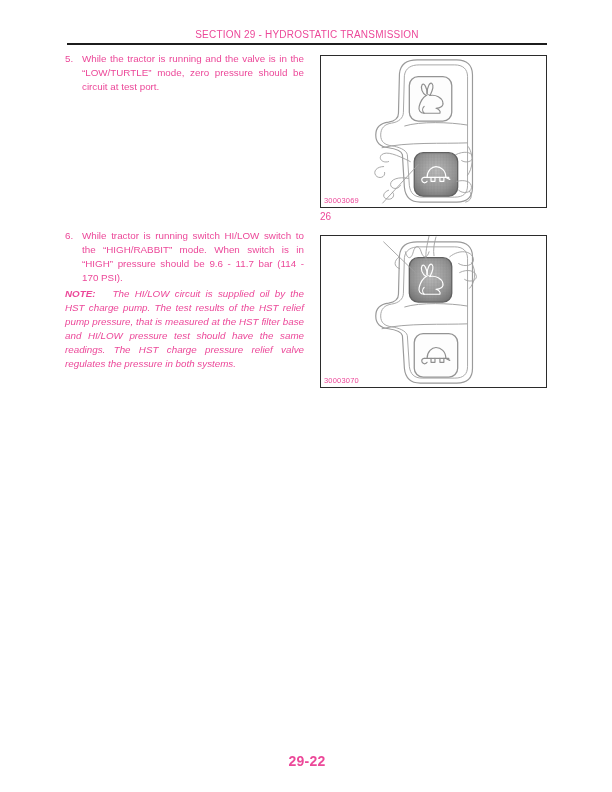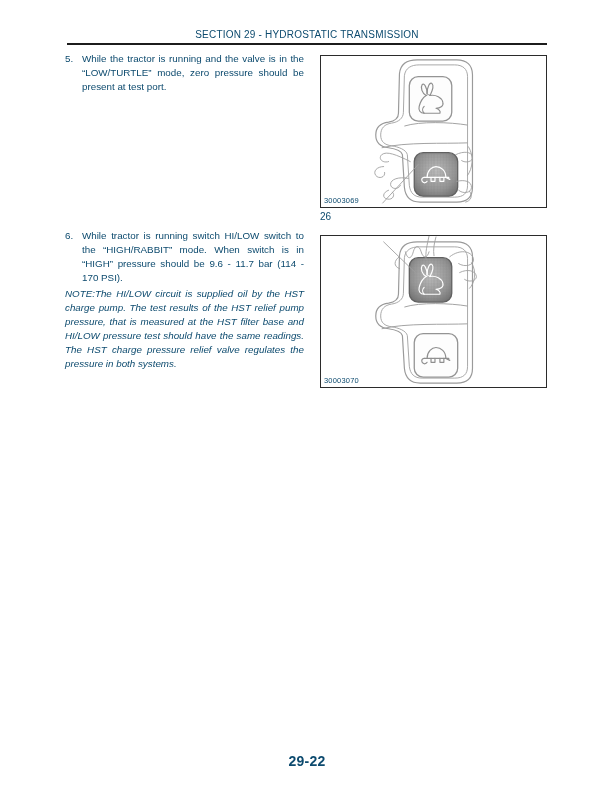--- a/index.html
+++ b/index.html
@@ -1,28 +1,28 @@
 <!DOCTYPE html>
 <html><head>
 <meta charset="utf-8">
 <style>
   html,body{margin:0;padding:0;background:#ffffff;}
   .page{position:relative;width:612px;height:792px;background:#ffffff;overflow:hidden;
-        font-family:"Liberation Sans",sans-serif;color:#0c4a6e;}
+        font-family:"Liberation Sans",sans-serif;color:#ec4899;}
   .header-title{position:absolute;top:29px;left:67px;width:480px;text-align:center;
         font-size:10px;letter-spacing:.2px;}
   .header-rule{position:absolute;top:43px;left:67px;width:480px;height:2px;background:#1c1c1c;}
   .step{position:absolute;left:65px;width:239px;font-size:9.8px;line-height:14px;text-align:justify;}
   .step-num{position:absolute;left:0;top:0;}
   .step-body{display:block;margin-left:17px;}
   #step5{top:52px;}
   #step6{top:229px;}
   .note{position:absolute;left:65px;top:287px;width:239px;font-size:9.8px;line-height:14px;
         font-style:italic;text-align:justify;}
-  .note-label{font-weight:normal;margin-right:0;}
+  .note-label{font-weight:bold;margin-right:17px;}
   .figure{position:absolute;left:320px;width:227px;height:153px;border:1.5px solid #2b2b2b;
         background:#fff;box-sizing:border-box;}
   #figure-26{top:55px;}
   #figure-27{top:235px;}
   .photo-code{position:absolute;left:3px;bottom:2px;font-size:7.5px;letter-spacing:.2px;z-index:2;}
   .fig-num{position:absolute;left:320px;width:227px;text-align:left;font-size:10px;}
   #fig-num-26{top:211px;}
   #fig-num-27{top:391px;}
   .footer{position:absolute;top:753px;left:67px;width:480px;text-align:center;
         font-weight:bold;font-size:14px;letter-spacing:.2px;}
@@ -46,21 +46,21 @@
 </head>
 <body>
 
 <div class="page">
 
   <div class="header-title">SECTION 29 - HYDROSTATIC TRANSMISSION</div>
   <div class="header-rule"></div>
 
   <div class="step" id="step5">
     <span class="step-num">5.</span>
-    <span class="step-body">While the tractor is running and the valve is in the “LOW/TURTLE” mode, zero pressure should be present at test port.</span>
+    <span class="step-body">While the tractor is running and the valve is in the “LOW/TURTLE” mode, zero pressure should be circuit at test port.</span>
   </div>
 
   <div class="step" id="step6">
     <span class="step-num">6.</span>
     <span class="step-body">While tractor is running switch HI/LOW switch to the “HIGH/RABBIT” mode. When switch is in “HIGH” pressure should be 9.6 - 11.7 bar (114 - 170 PSI).</span>
   </div>
 
   <div class="note">
     <span class="note-label">NOTE:</span><span>The HI/LOW circuit is supplied oil by the HST charge pump. The test results of the HST relief pump pressure, that is measured at the HST filter base and HI/LOW pressure test should have the same readings. The HST charge pressure relief valve regulates the pressure in both systems.</span>
   </div>

